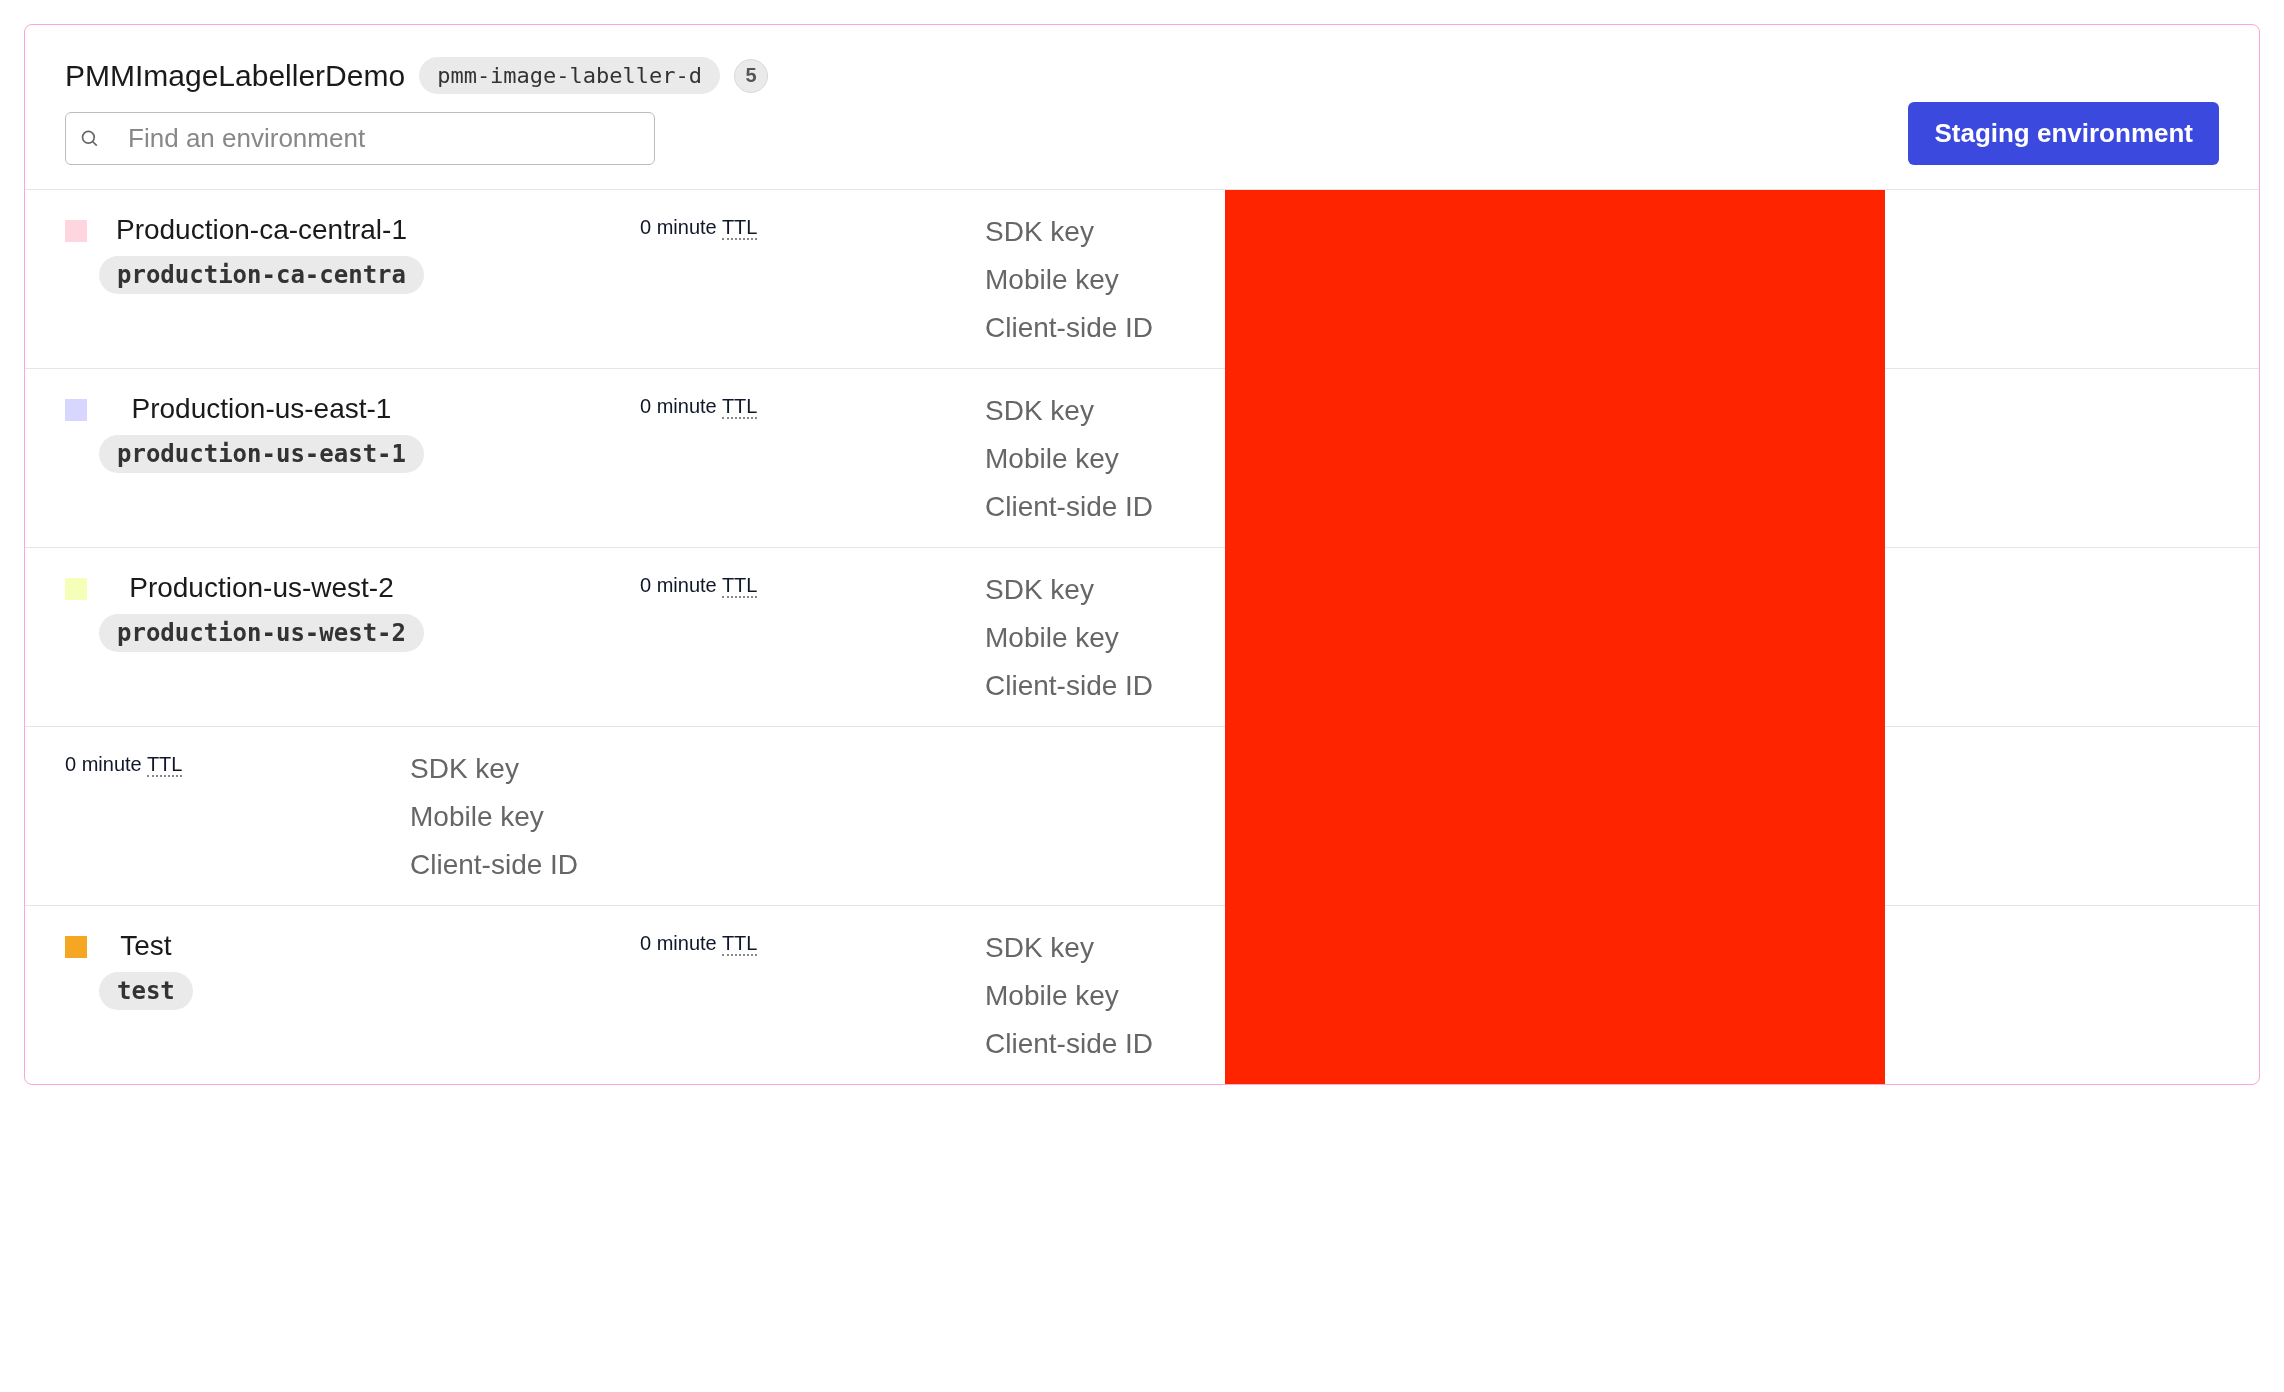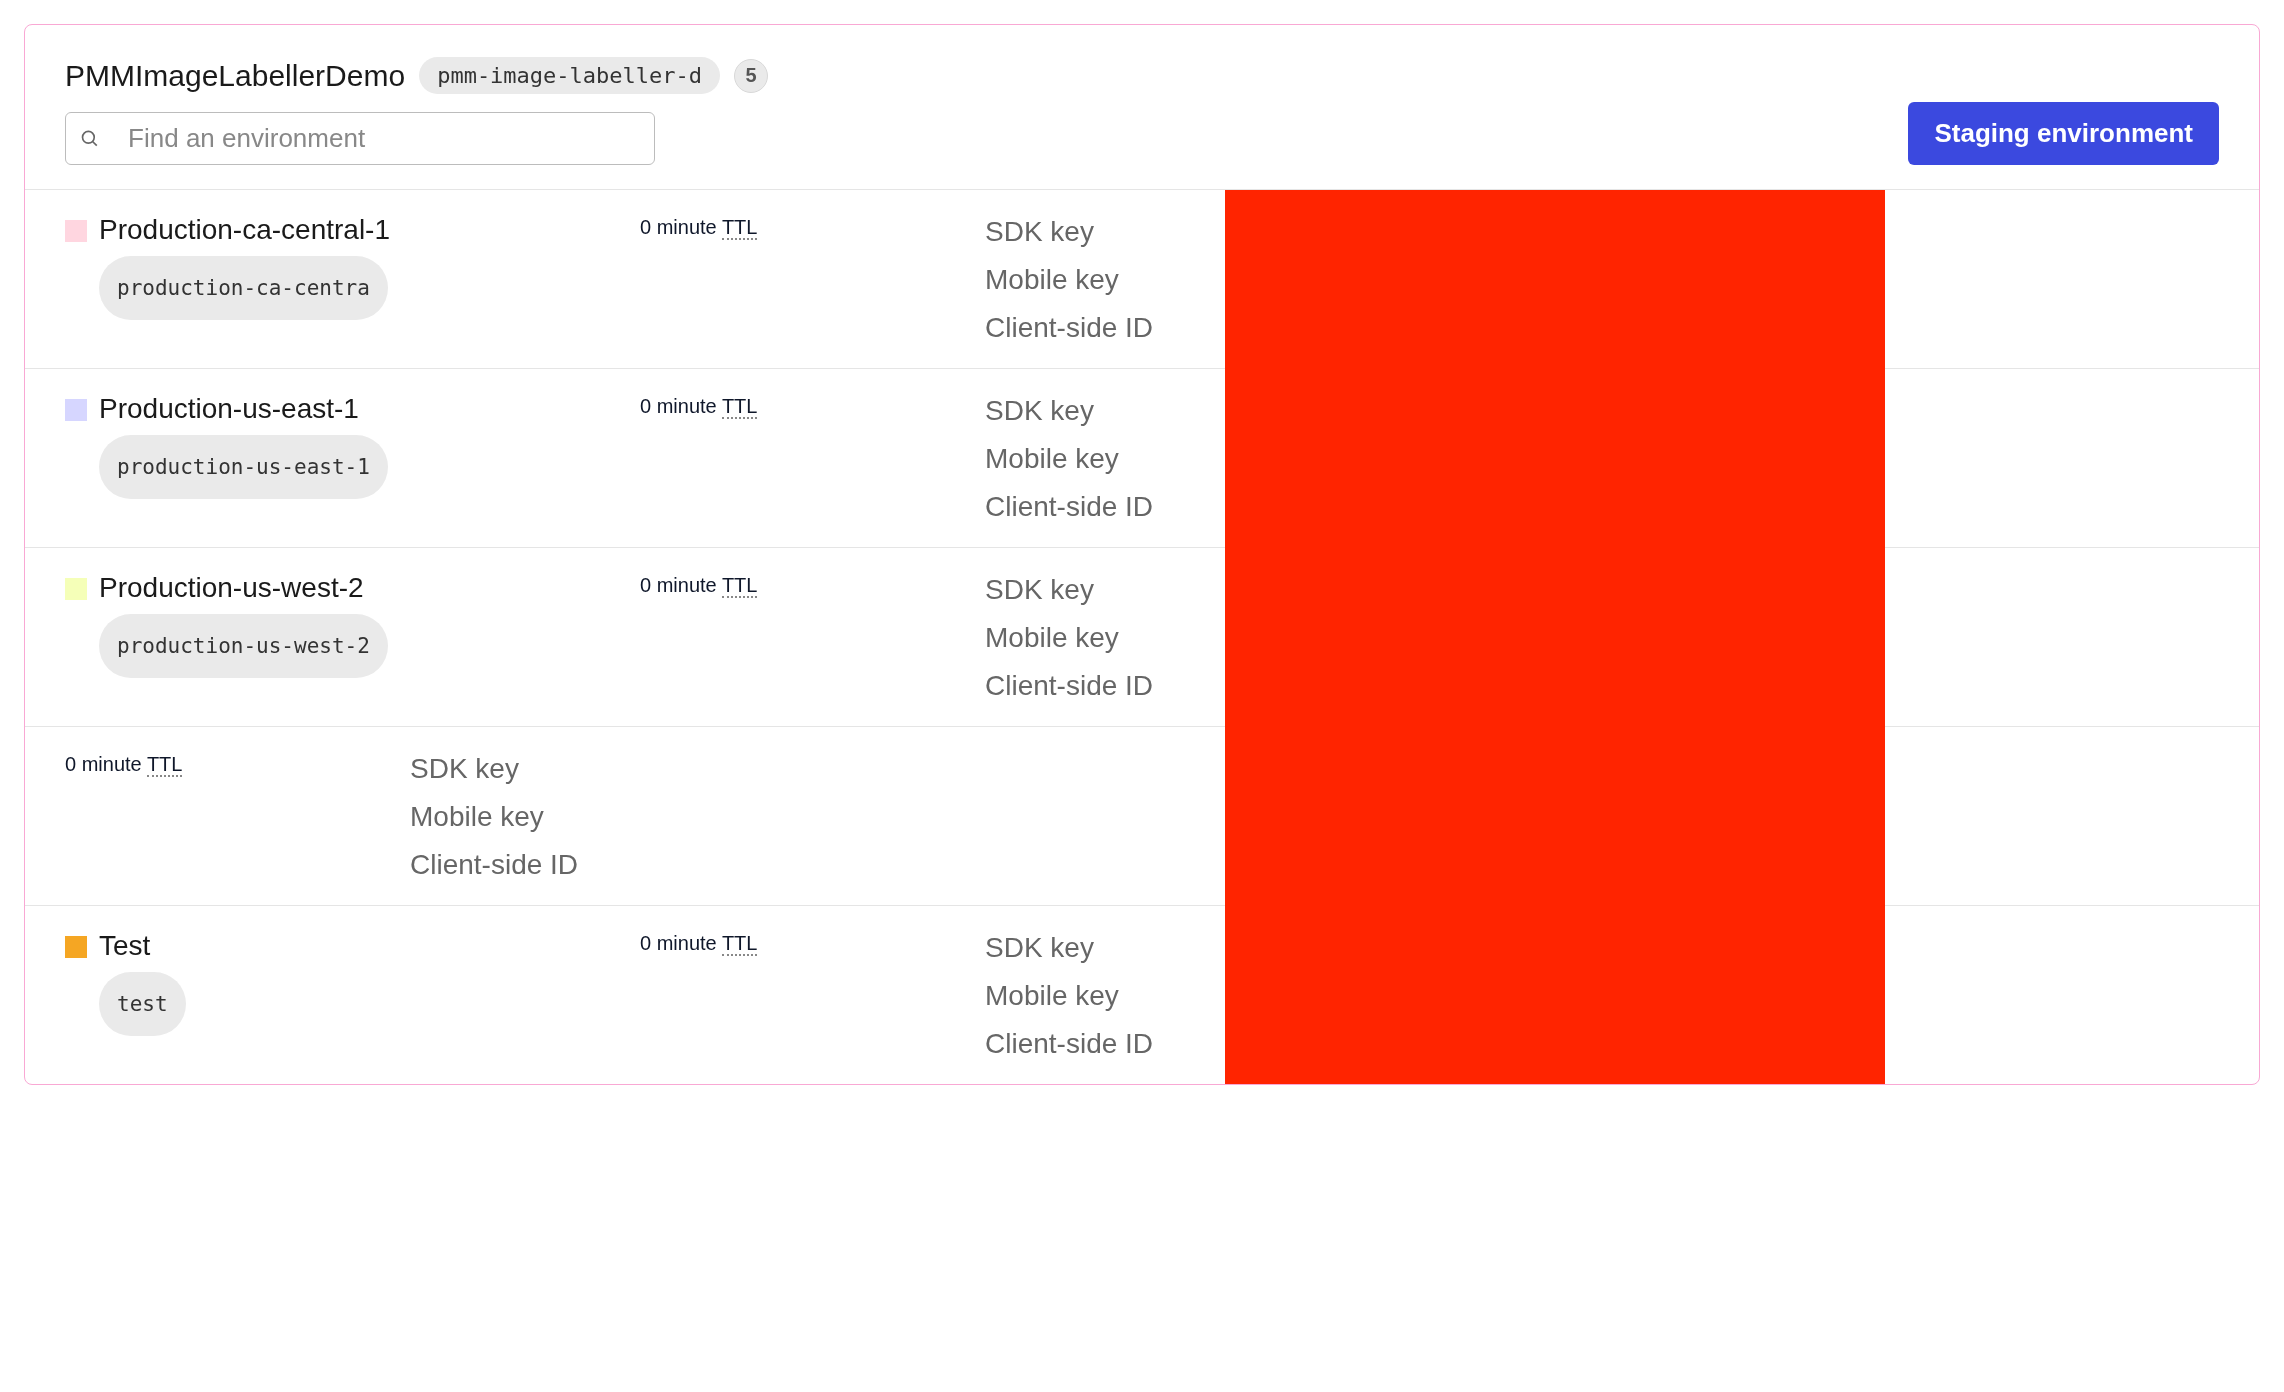--- a/index.html
+++ b/index.html
@@ -123,33 +123,35 @@
     .color-swatch {
       width: 22px;
       height: 22px;
       margin-top: 6px;
       flex-shrink: 0;
     }
     .env-name-stack {
       display: flex;
       flex-direction: column;
       gap: 10px;
+      align-items: center;
     }
     .env-name {
       font-size: 28px;
       color: #1a1a1a;
     }
     .env-key {
       background: #eaeaea;
       border-radius: 999px;
-      padding: 20px 18px;
+      padding: 5px 18px;
       font-family: 'SFMono-Regular', Consolas, monospace;
-      font-size: 21px;
+      font-size: 24px;
       color: #333;
       align-self: flex-start;
+      font-weight: bold;
     }
     .ttl-col {
       width: 345px;
       font-size: 20px;
       color: #0f172a;
       padding-top: 2px;
     }
     .ttl-underline {
       border-bottom: 2px dotted #888;
     }

